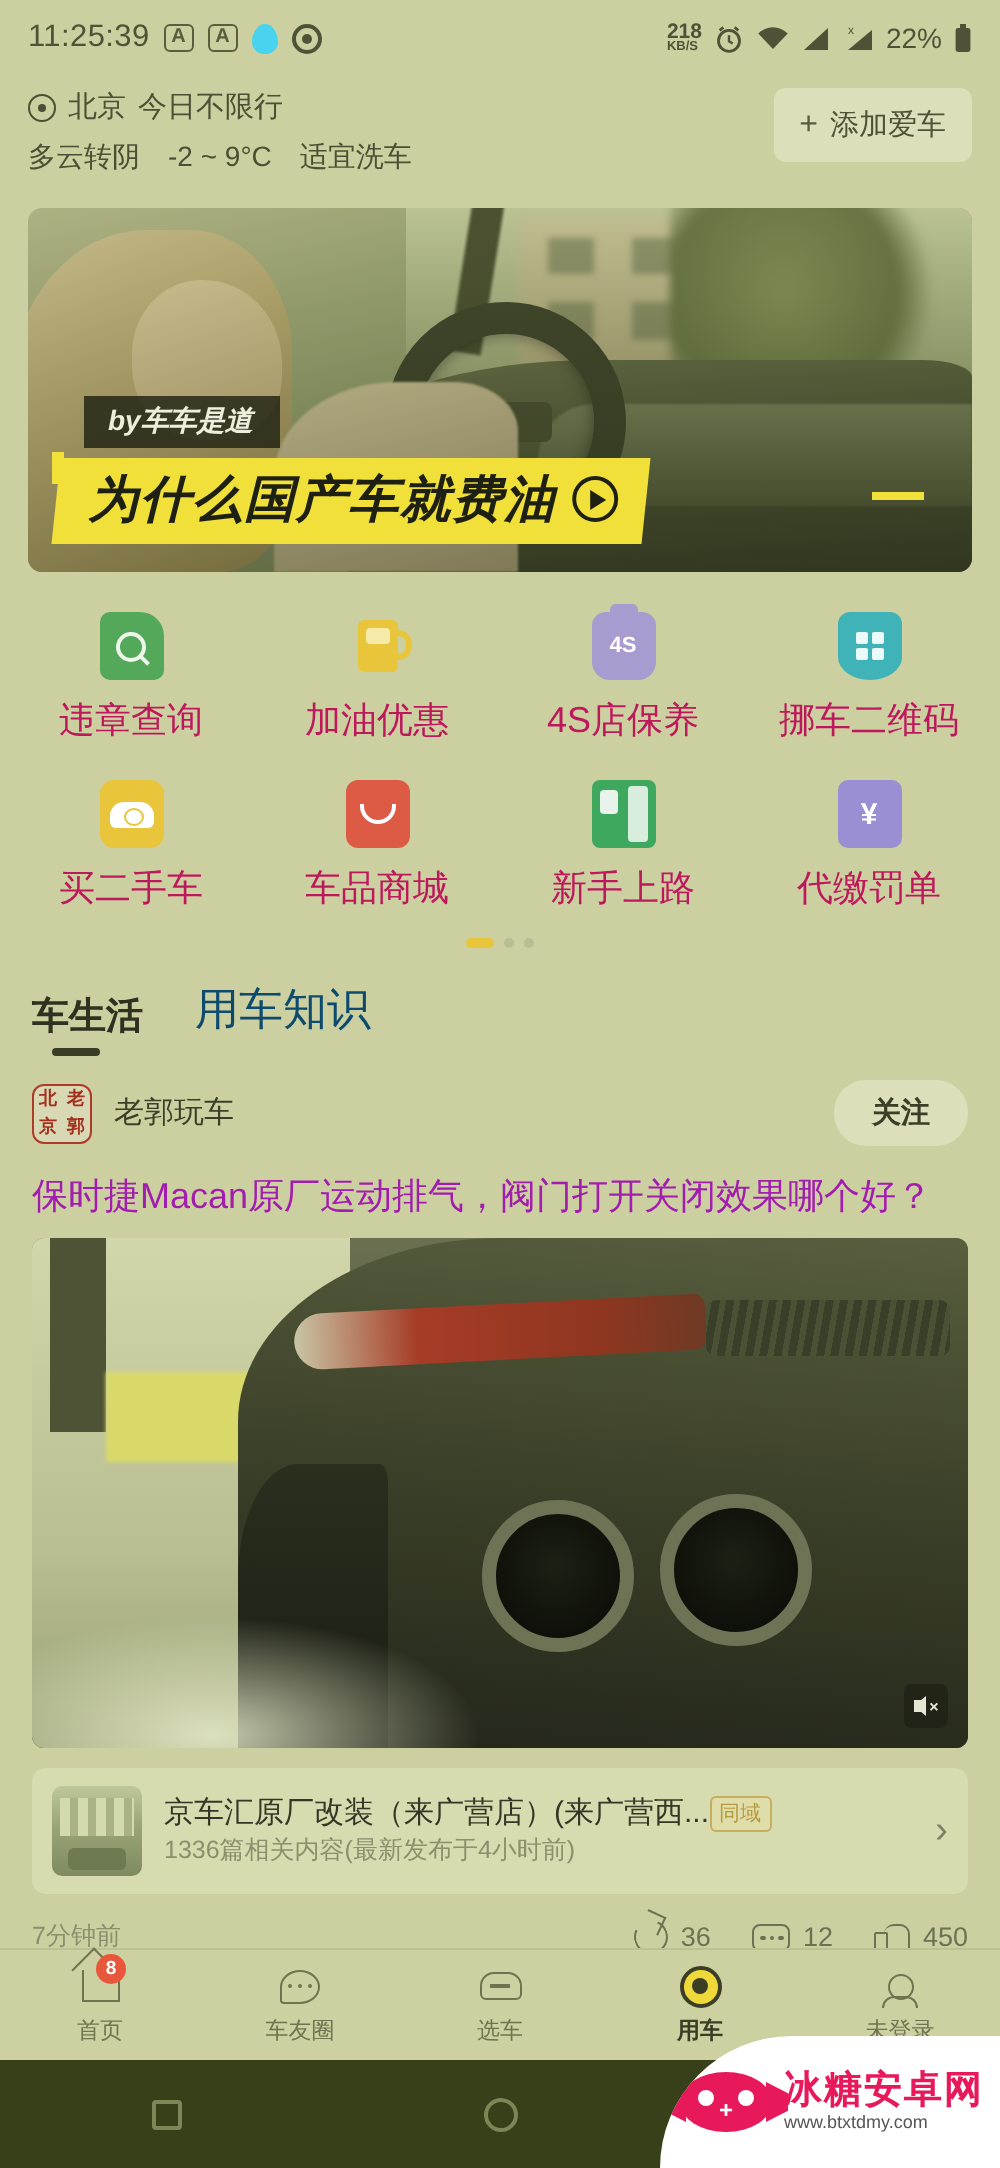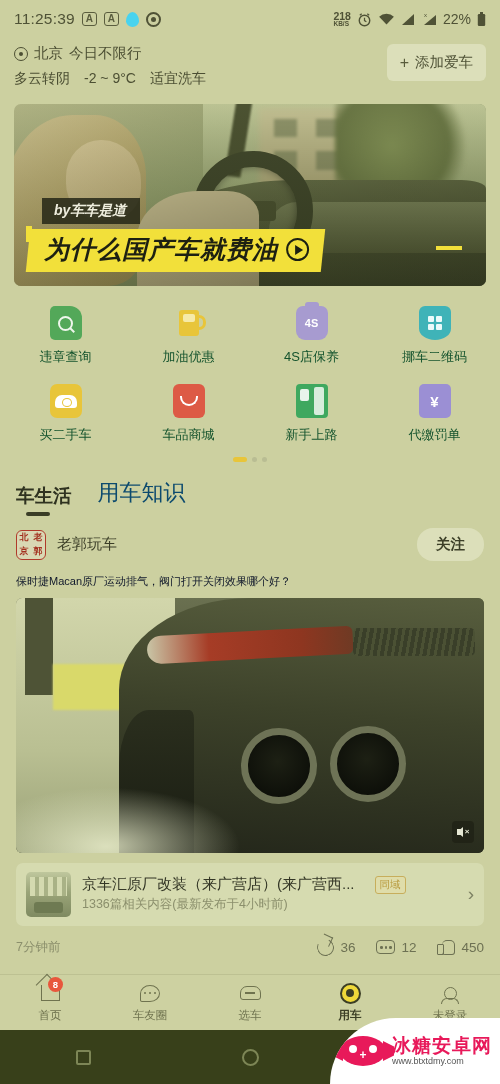--- a/index.html
+++ b/index.html
@@ -124,21 +124,21 @@
   .tick { position:absolute; right:24px; bottom:36px; width:26px; height:4px; background:#f2e03a; }
   .tick2 { position:absolute; left:12px; bottom:44px; width:6px; height:16px; background:#f2e03a; }
 
   
   .grid {
     padding: 14px 4px 0 4px;
     display: grid; grid-template-columns: repeat(4,1fr);
     row-gap: 6px;
   }
   .cell { display:flex; flex-direction:column; align-items:center; gap:8px; padding:6px 0; }
-  .cell .lbl { font-size: 13px; color:#14532d; }
+  .cell .lbl { font-size: 18px; color:#be185d; }
   .ic { width:32px; height:34px; border-radius:7px; position:relative;
     display:flex; align-items:center; justify-content:center;
     color:#fff; font-size:11px; font-weight:700;}
   .ic-doc { background:#53a859; border-radius:5px 12px 5px 5px; }
   .ic-doc .mag { width:15px;height:15px;border:2.4px solid #eef6ec;border-radius:50%;}
   .ic-doc .mag:after{content:"";position:absolute;width:6px;height:2.4px;background:#eef6ec;
       transform:rotate(45deg); right:7px; bottom:9px;}
   .ic-fuel { background:transparent; }
   .fuelbody{width:20px;height:26px;background:#e8c53a;border-radius:3px;position:relative;}
   .fuelbody:before{content:"";position:absolute;left:4px;top:4px;width:12px;height:8px;background:#f6eaa8;border-radius:2px;}
@@ -173,21 +173,21 @@
   .avatar { width:30px;height:30px;border-radius:6px;background:#d9d8b4;
       border:1.5px solid #b03a2a; display:grid;grid-template-columns:1fr 1fr;
       overflow:hidden; font-size:9px; color:#a3301f; font-weight:700;
       align-items:center; justify-items:center; line-height:1;}
   .avatar span{display:block;}
   .author .nm { margin-left:11px; font-size:15px; color:#3c3f28; }
   .follow { margin-left:auto; background:rgba(226,229,196,.7); border-radius:16px;
      padding:7px 19px; font-size:14.5px; color:#3c3f28; font-weight:700;}
 
   
-  .art-title { padding: 13px 16px 0 16px; font-size:11px; color:#0f172a; line-height:1.35;}
+  .art-title { padding: 13px 16px 0 16px; font-size:18px; color:#a21caf; line-height:1.35;}
   .art-media { margin: 9px 16px 0 16px; height:255px; border-radius:6px; overflow:hidden;
      position:relative; background: linear-gradient(180deg,#6a7050,#2b2f1e); }
   .m-snow { position:absolute; left:0; top:0; width:34%; height:100%;
      background: linear-gradient(180deg,#d2d6ab,#b9bf92 60%,#9aa177);}
   .m-post { position:absolute; left:2%; top:0; width:6%; height:38%;
      background:#4e5336; }
   .m-yel { position:absolute; left:8%; top:26%; width:22%; height:18%; background:#d9d96a; filter:blur(1px);}
   .m-body { position:absolute; left:22%; top:0; right:0; bottom:0;
      background: linear-gradient(185deg,#585e3e 0%,#3d422a 45%,#23261a 100%);
      border-radius: 36% 0 0 0;}
@@ -213,21 +213,21 @@
   
   .shop { margin: 10px 16px 0 16px; background: rgba(223,227,190,.55);
      border-radius:7px; padding:9px 10px; display:flex; align-items:center; gap:11px;}
   .shop-thumb { width:45px;height:45px;border-radius:5px; flex:0 0 auto;
      background: linear-gradient(180deg,#bfc79d 0%,#9aa478 45%,#7f8a61 100%); position:relative; overflow:hidden;}
   .shop-thumb:before{content:"";position:absolute;left:8%;top:12%;width:84%;height:42%;
      background: repeating-linear-gradient(90deg,#d4dab0 0 5px,#a9b286 5px 9px);}
   .shop-thumb:after{content:"";position:absolute;left:18%;bottom:8%;width:64%;height:24%;
      background:#6e7a52;border-radius:3px;}
   .shop-txt { min-width:0; flex:1 1 auto;}
-  .shop-l1 { display:flex; align-items:center; gap:20px;}
+  .shop-l1 { display:flex; align-items:center; gap:0;}
   .shop-name { font-size:15px; color:#343726; white-space:nowrap; overflow:hidden; text-overflow:ellipsis; max-width:300px;}
   .badge { flex:0 0 auto; font-size:10.5px; color:#b89a3e; border:1px solid #c7ae5c;
      border-radius:3px; padding:1px 4px; background: rgba(240,226,160,.35);}
   .shop-l2 { margin-top:5px; font-size:12.5px; color:#8b8f6c; white-space:nowrap; overflow:hidden; text-overflow:ellipsis;}
   .chev { margin-left:auto; color:#7e8264; font-size:19px; flex:0 0 auto;}
 
   
   .meta { display:flex; align-items:flex-end; padding: 13px 16px 0 16px; }
   .meta .time { font-size:12.5px; color:#8b8f6c; }
   .meta .acts { margin-left:auto; display:flex; align-items:center; gap:21px; }

